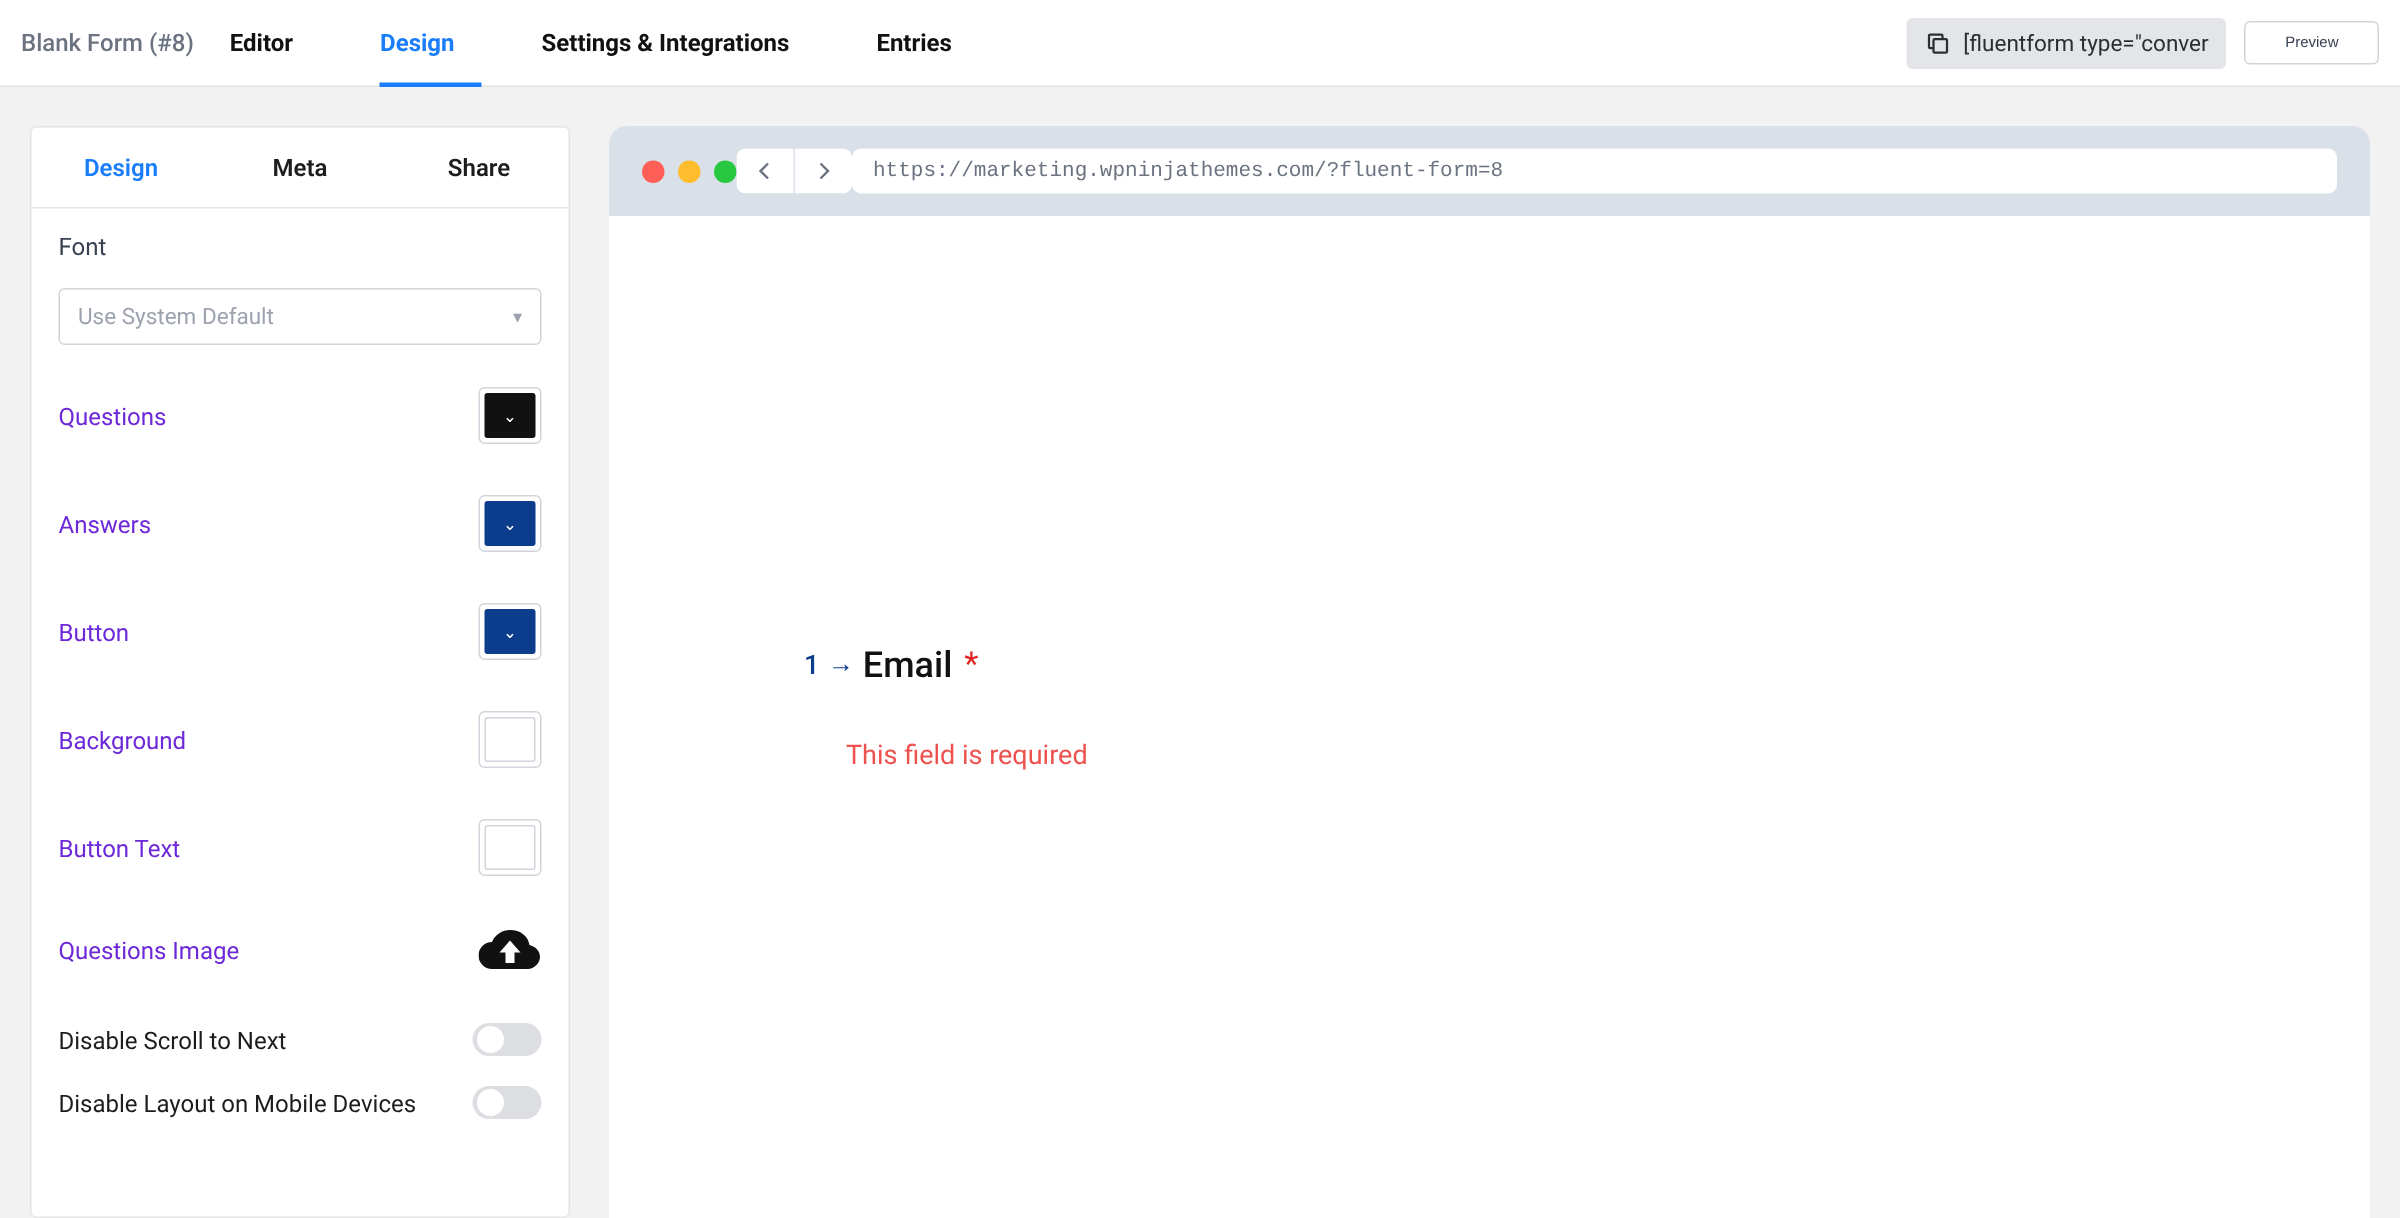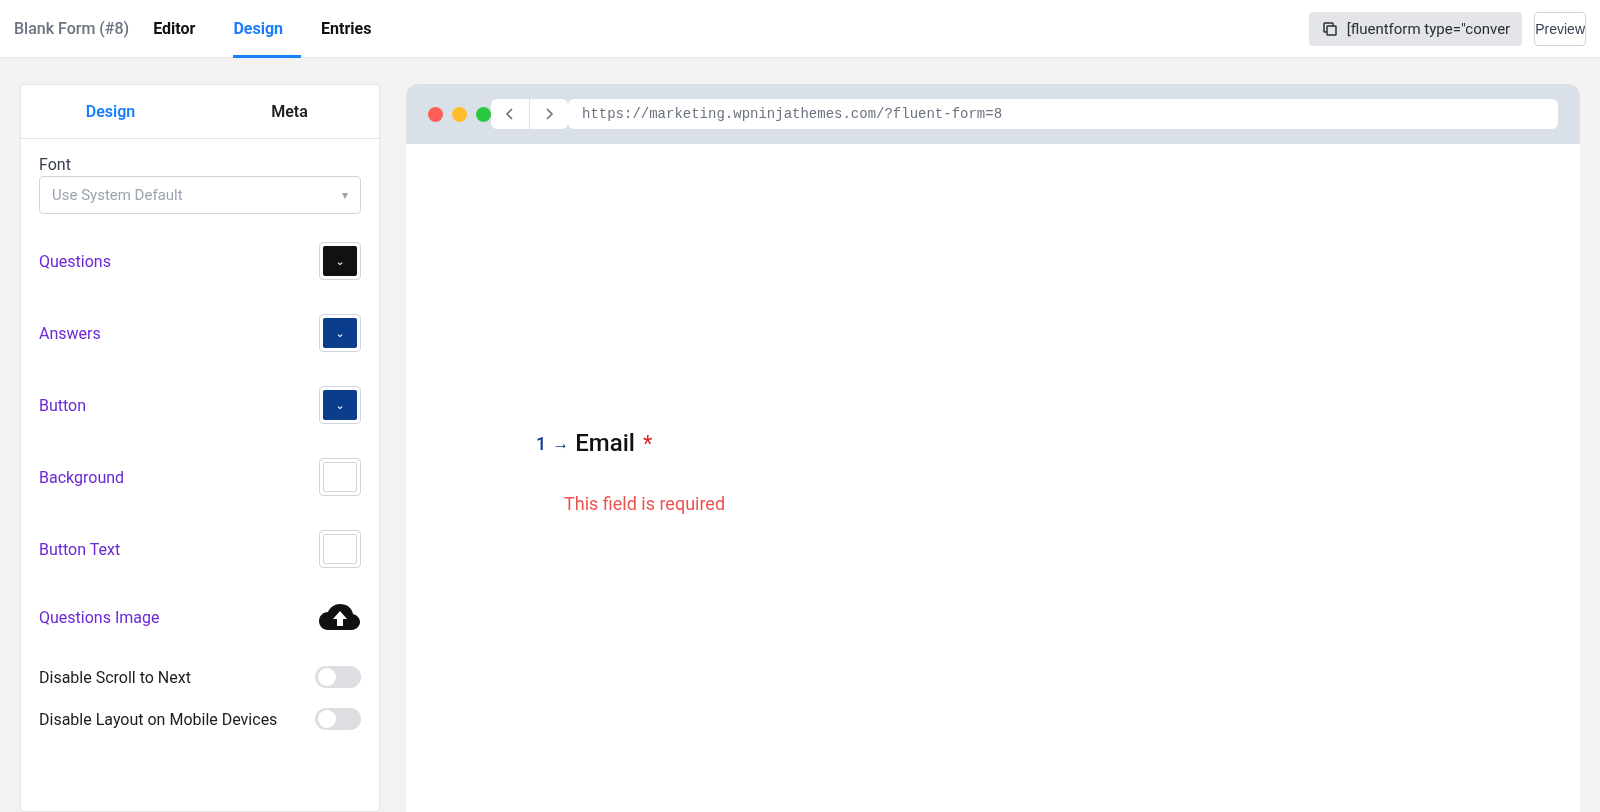--- a/index.html
+++ b/index.html
@@ -22,21 +22,21 @@
     padding: 0 14px;
   }
   .form-name {
     color: #6b7280;
     font-size: 16px;
     font-weight: 500;
     margin-right: 24px;
   }
   .nav-tabs {
     display: flex;
-    gap: 38px;
+    gap: 58px;
     align-items: flex-start;
     height: 100%;
   }
   .nav-item {
     font-size: 16px;
     font-weight: 700;
     color: #111;
     position: relative;
     height: 100%;
     display: flex;
@@ -75,22 +75,22 @@
     white-space: nowrap;
   }
   .shortcode-box .copy-icon {
     flex-shrink: 0;
     display: flex;
   }
   .preview-btn {
     background: #fff;
     border: 1px solid #d1d5db;
     border-radius: 4px;
-    padding: 8px 0;
-    font-size: 14px;
+    padding: 8px 26px;
+    font-size: 10px;
     color: #374151;
     cursor: pointer;
   }
 
   
   .workspace {
     display: flex;
     padding: 26px 20px 0 20px;
     gap: 26px;
     height: calc(100% - 58px);
@@ -126,21 +126,21 @@
     color: #1a7efb;
   }
   .side-body {
     padding: 16px 18px 0 18px;
     overflow-y: auto;
     flex: 1;
   }
   .side-label {
     font-size: 16px;
     color: #374151;
-    margin-bottom: 2px;
+    margin-bottom: 18px;
   }
   .font-select {
     width: 100%;
     border: 1px solid #d1d5db;
     border-radius: 4px;
     padding: 9px 12px;
     color: #9ca3af;
     font-size: 15px;
     display: flex;
     align-items: center;
@@ -310,20 +310,21 @@
   }
 </style>
 </head>
 <body>
 
 <div class="topbar">
   <div class="form-name">Blank Form (#8)</div>
   <div class="nav-tabs">
     <div class="nav-item">Editor</div>
     <div class="nav-item active">Design</div>
+    <div class="nav-item">Settings &amp; Integrations</div>
     <div class="nav-item">Entries</div>
   </div>
   <div class="topbar-right">
     <div class="shortcode-box">
       <span class="copy-icon">
         <svg width="18" height="18" viewBox="0 0 24 24" fill="none" stroke="#2b2f33" stroke-width="2">
           <rect x="8" y="8" width="12" height="12" rx="1"></rect>
           <path d="M16 8V5a1 1 0 0 0-1-1H5a1 1 0 0 0-1 1v10a1 1 0 0 0 1 1h3"></path>
         </svg>
       </span>
@@ -332,20 +333,21 @@
     <button class="preview-btn">Preview</button>
   </div>
 </div>
 
 <div class="workspace">
 
   <div class="side-panel">
     <div class="side-tabs">
       <div class="side-tab active">Design</div>
       <div class="side-tab">Meta</div>
+      <div class="side-tab">Share</div>
     </div>
     <div class="side-body">
       <div class="side-label">Font</div>
       <div class="font-select">
         <span>Use System Default</span>
         <span class="chev">▾</span>
       </div>
 
       <div class="row">
         <span class="rlabel">Questions</span>

